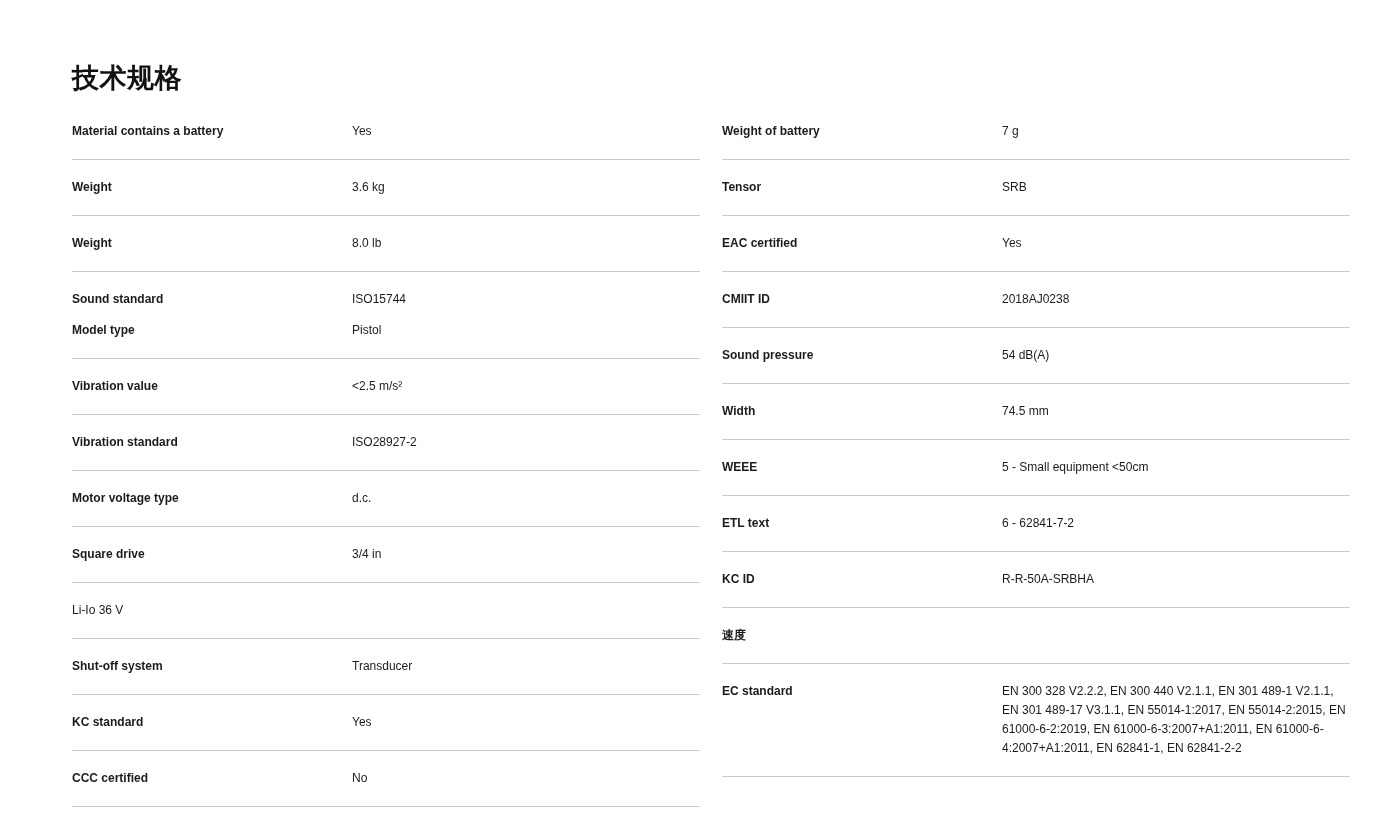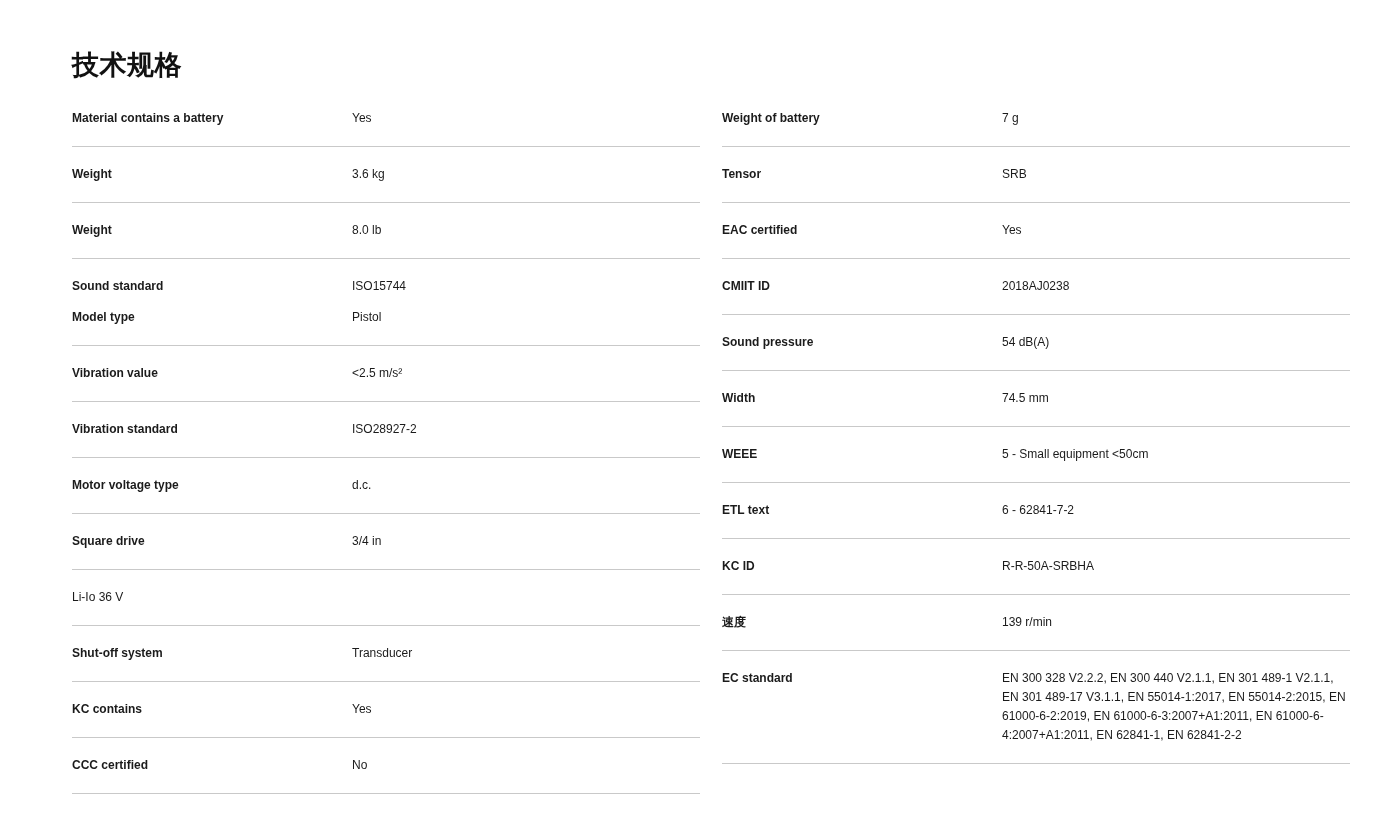--- a/index.html
+++ b/index.html
@@ -16,21 +16,21 @@
     overflow: hidden;
     background: var(--bg);
     font-family: "Liberation Sans", sans-serif;
     color: var(--text);
   }
   .page {
     padding: 0 34px 0 72px;
   }
   .page-title {
     margin: 0;
-    padding-top: 48px;
+    padding-top: 61px;
     font-size: 27px;
     line-height: 34px;
     font-weight: 700;
     color: #111111;
     letter-spacing: 0.5px;
   }
   .columns {
     display: flex;
     gap: 22px;
     margin-top: 9px;
@@ -131,21 +131,21 @@
           </div>
         </div>
         <div class="spec-row">
           <div class="spec-pair">
             <div class="spec-label">Shut-off system</div>
             <div class="spec-value">Transducer</div>
           </div>
         </div>
         <div class="spec-row">
           <div class="spec-pair">
-            <div class="spec-label">KC contains</div>
+            <div class="spec-label">KC standard</div>
             <div class="spec-value">Yes</div>
           </div>
         </div>
         <div class="spec-row">
           <div class="spec-pair">
             <div class="spec-label">CCC certified</div>
             <div class="spec-value">No</div>
           </div>
         </div>
       </div>
@@ -200,21 +200,20 @@
         </div>
         <div class="spec-row">
           <div class="spec-pair">
             <div class="spec-label">KC ID</div>
             <div class="spec-value">R-R-50A-SRBHA</div>
           </div>
         </div>
         <div class="spec-row">
           <div class="spec-pair">
             <div class="spec-label">速度</div>
-            <div class="spec-value">139 r/min</div>
           </div>
         </div>
         <div class="spec-row">
           <div class="spec-pair">
             <div class="spec-label">EC standard</div>
             <div class="spec-value">EN 300 328 V2.2.2, EN 300 440 V2.1.1, EN 301 489-1 V2.1.1, EN 301 489-17 V3.1.1, EN 55014-1:2017, EN 55014-2:2015, EN 61000-6-2:2019, EN 61000-6-3:2007+A1:2011, EN 61000-6-4:2007+A1:2011, EN 62841-1, EN 62841-2-2</div>
           </div>
         </div>
       </div>
   </div>

